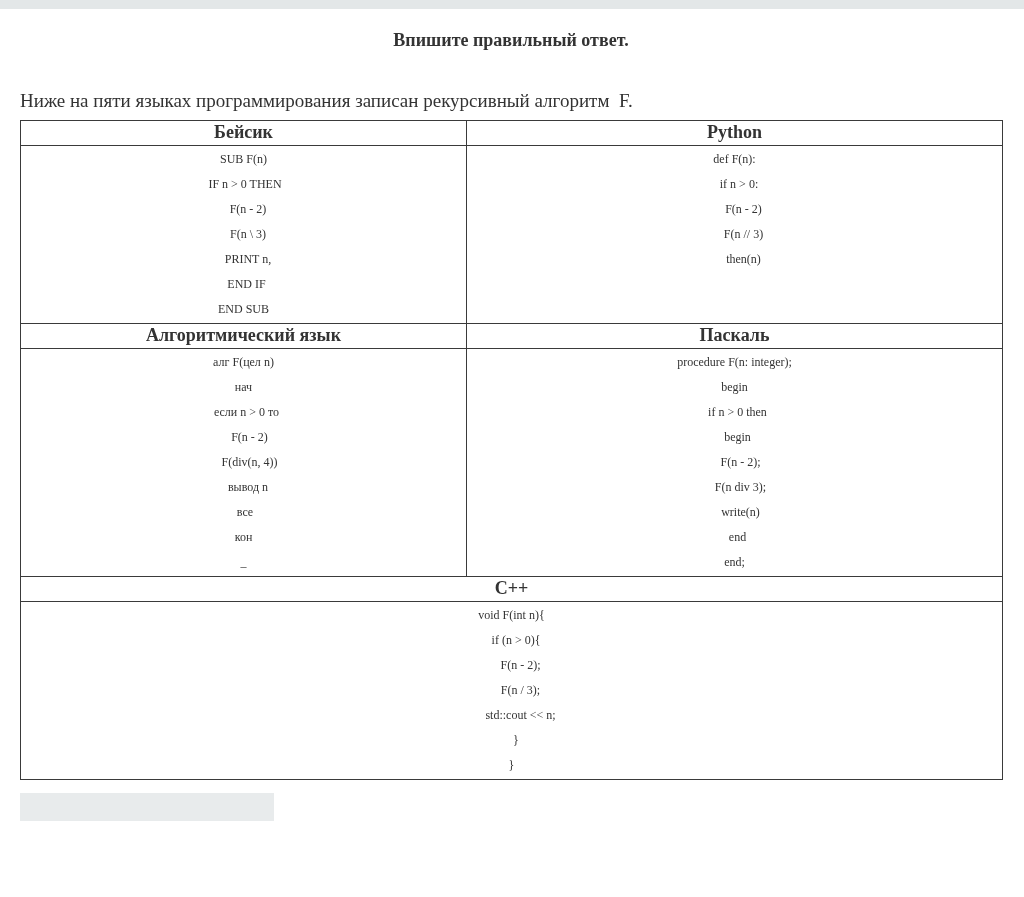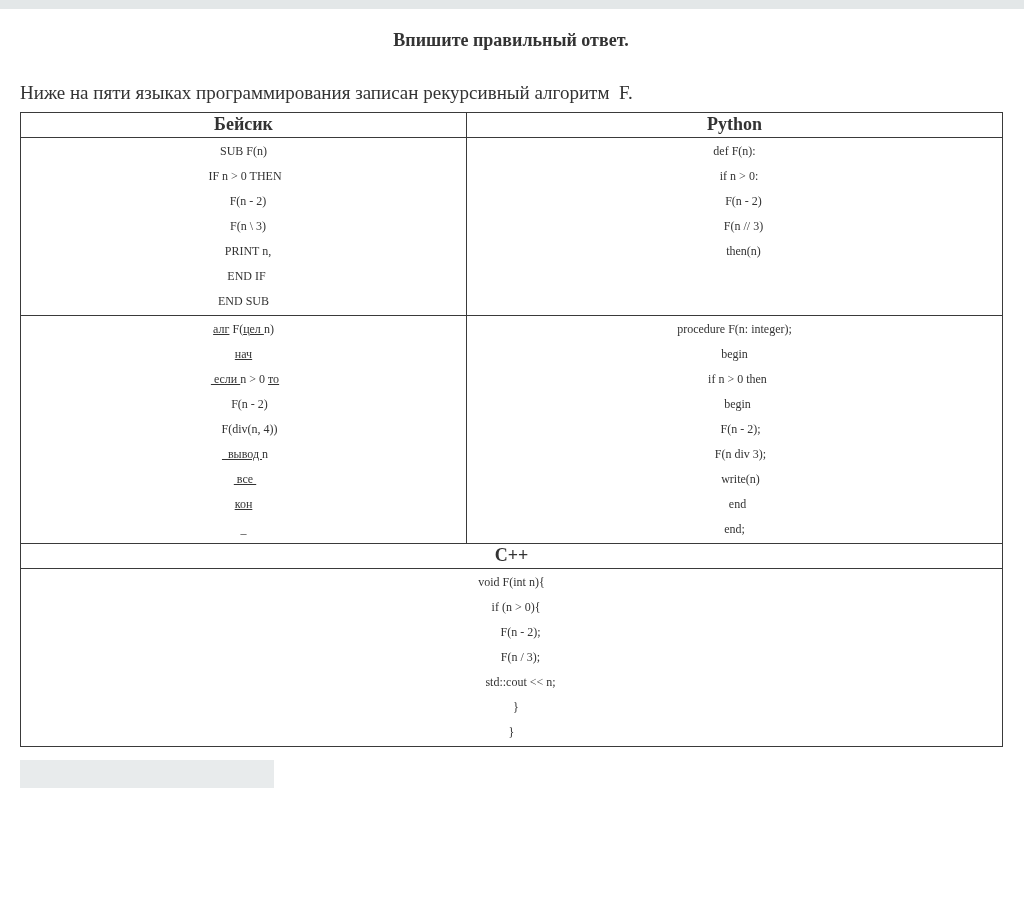--- a/index.html
+++ b/index.html
@@ -22,21 +22,21 @@
   }
   .prompt-title {
     margin: 21px 0 0 0;
     font-size: 18px;
     font-weight: bold;
     line-height: 20px;
     white-space: pre;
     text-align: center;
   }
   .task-intro {
-    margin: 32px 0 0 0;
+    margin: 40px 0 0 0;
     font-size: 19px;
     line-height: 21px;
     white-space: pre;
   }
   table.lang-table {
     border-collapse: collapse;
     margin-top: 9px;
     width: 982px;
     table-layout: fixed;
   }
@@ -53,21 +53,21 @@
     line-height: 21px;
   }
   .col-left  { width: 446px; }
   .col-right { width: 536px; }
   .code-cell { padding: 1px 2px 2px 2px; }
   .code-line {
     font-size: 12px;
     line-height: 25px;
     white-space: pre;
   }
-  .code-line .u { text-decoration: underline; }
+  .code-line .u { }
   .task-text {
     width: 982px;
     margin-top: 9px;
     font-size: 18px;
     line-height: 27px;
   }
   .task-line-justify {
     text-align: justify;
     text-align-last: justify;
   }
@@ -118,20 +118,24 @@
           </td>
       <td class="code-cell">
             <div class="code-line">def F(n):</div>
             <div class="code-line">   if n &gt; 0:</div>
             <div class="code-line">      F(n - 2)</div>
             <div class="code-line">      F(n // 3)</div>
             <div class="code-line">      then(n)</div>
           </td>
     </tr>
     <tr>
+      <th>Алгоритмический язык</th>
+      <th>Паскаль</th>
+    </tr>
+    <tr>
       <td class="code-cell">
             <div class="code-line"><span class="u">алг</span><span> F(</span><span class="u">цел </span><span>n)</span></div>
             <div class="code-line"><span class="u">нач</span></div>
             <div class="code-line"><span> </span><span class="u"> если </span><span>n &gt; 0 </span><span class="u">то</span></div>
             <div class="code-line"><span>    F(n - 2)</span></div>
             <div class="code-line"><span>    F(div(n, 4))</span></div>
             <div class="code-line"><span> </span><span class="u">  вывод </span><span>n</span></div>
             <div class="code-line"><span> </span><span class="u"> все </span></div>
             <div class="code-line"><span class="u">кон</span></div>
             <div class="code-line"><span>_</span></div>

